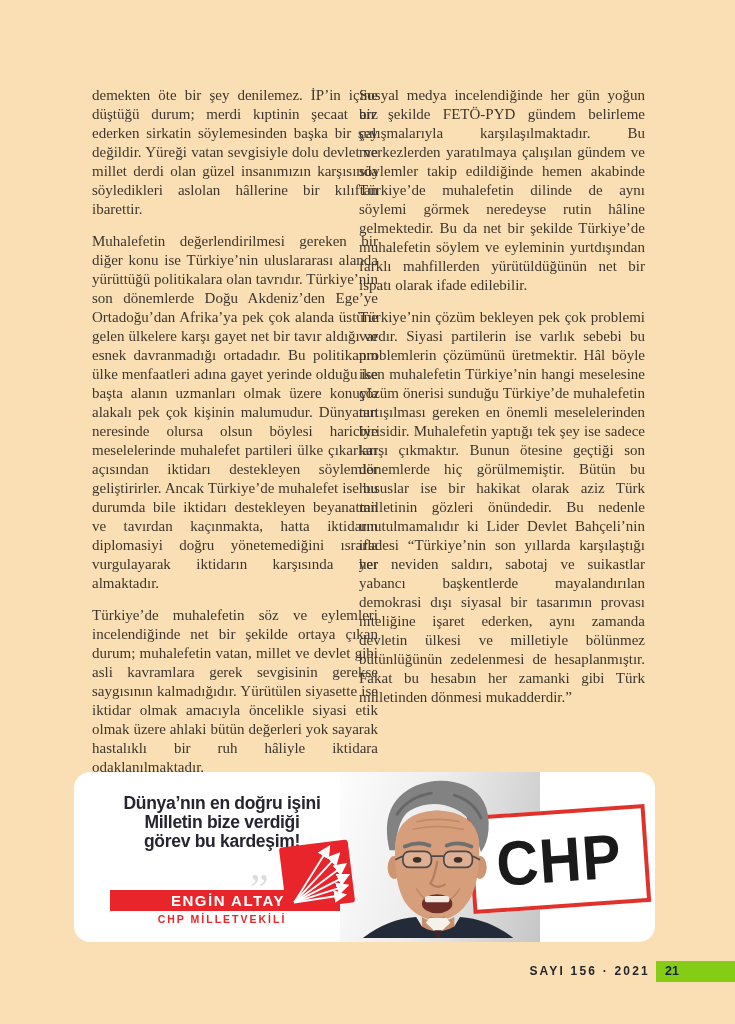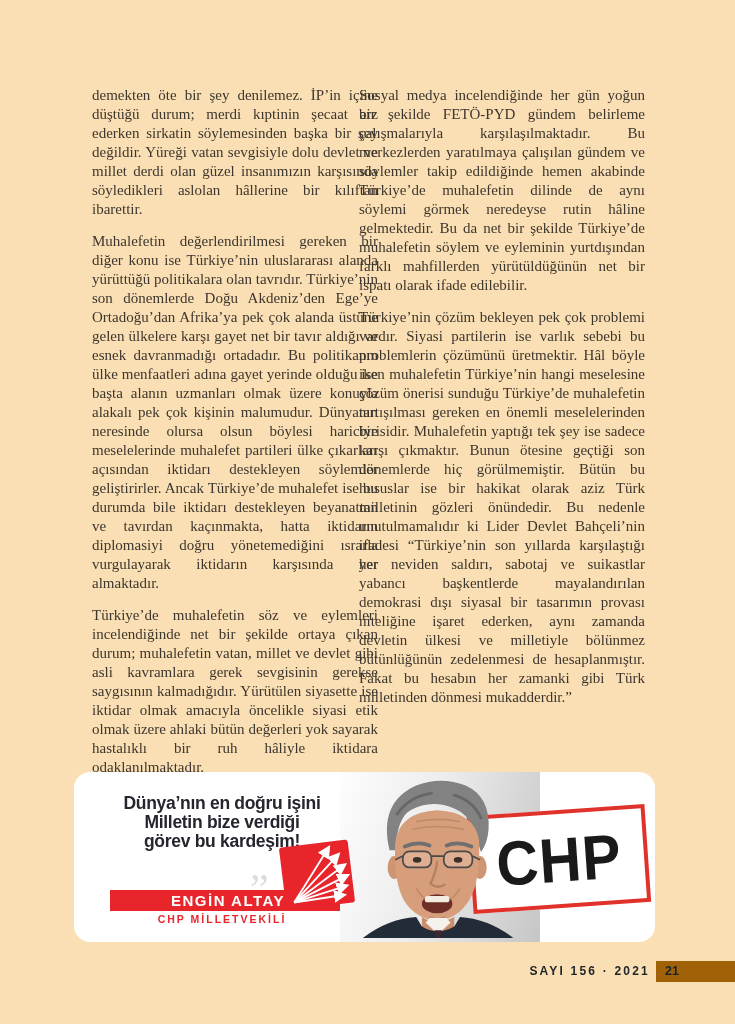--- a/index.html
+++ b/index.html
@@ -113,21 +113,21 @@
     top:964px;right:85px;
     font-family:"Liberation Sans", sans-serif;
     font-weight:bold;
     font-size:12px;
     letter-spacing:2.2px;
     color:#22262A;
   }
   .footer-pagebox{
     position:absolute;
     left:656px;top:961px;width:79px;height:21px;
-    background:#a16207;
+    background:#84cc16;
   }
   .footer-pagenum{
     font-family:"Liberation Sans", sans-serif;
     font-weight:bold;
     font-size:12.5px;
     line-height:21px;
     padding-left:9px;
     color:#15232C;
   }
 </style>

